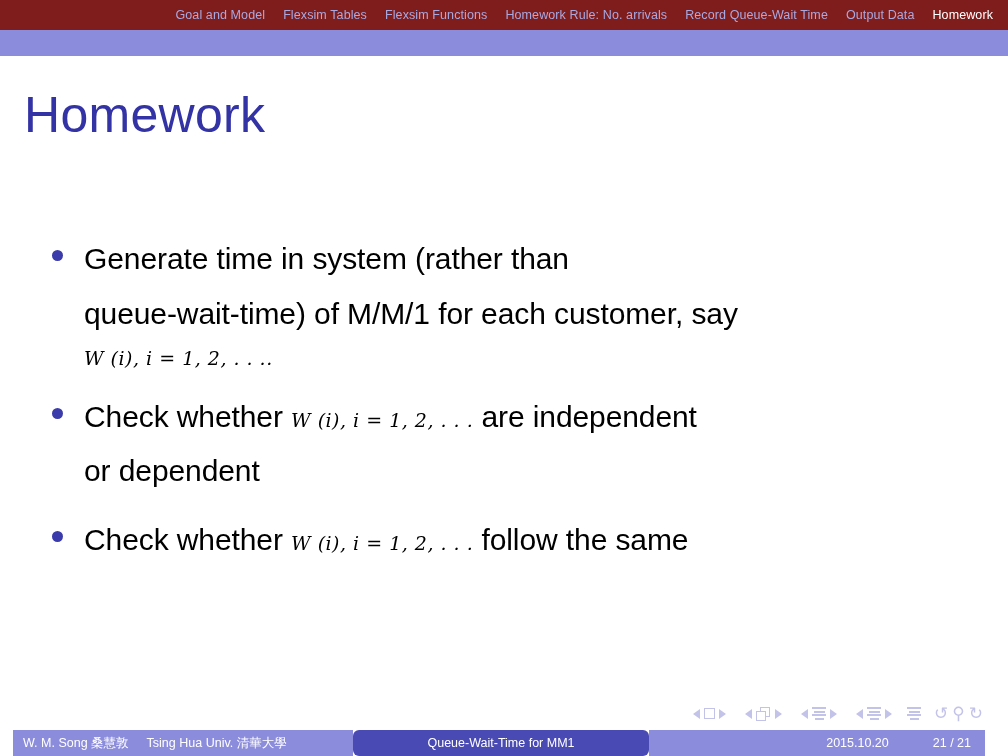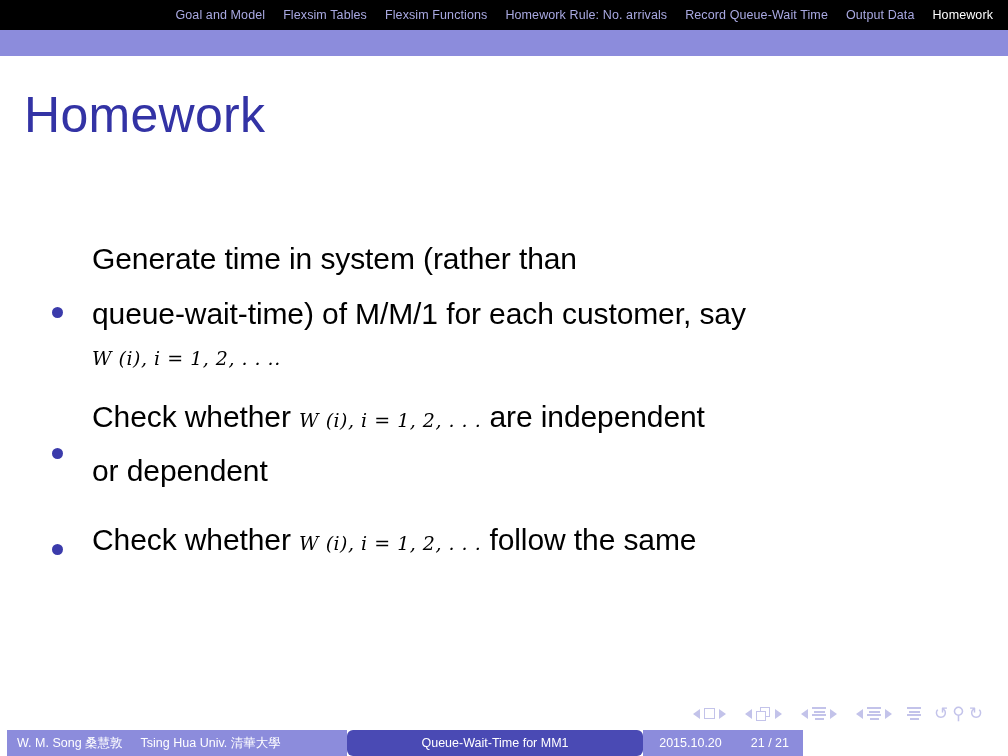--- a/index.html
+++ b/index.html
@@ -14,21 +14,21 @@
     overflow: hidden;
     position: relative;
   }
 
   
   #headbar {
     position: absolute;
     top: 0; left: 0;
     width: 1008px;
     height: 30px;
-    background: #000000;
+    background: #7f1d1d;
     display: flex;
     align-items: center;
     justify-content: flex-end;
     box-sizing: border-box;
     padding-right: 6px;
   }
   .navitem {
     color: #a9a9e2;
     font-size: 12.5px;
     letter-spacing: 0.1px;
@@ -61,23 +61,22 @@
 
   
   #content {
     position: absolute;
     left: 40px;
     top: 232px;
     width: 930px;
   }
   .bullet-row {
     display: flex;
-    align-items: center;
+    align-items: flex-start;
     margin-bottom: 14px;
-    gap: 8px;
   }
   .bullet-dot {
     flex: 0 0 auto;
     width: 44px;
     padding-top: 18px;
     box-sizing: border-box;
   }
   .bullet-dot i {
     display: block;
     width: 11px;
@@ -159,22 +158,22 @@
   #navsym .round {
     font-size: 17px;
     line-height: 1;
     margin: 0 2px;
     color: #c3c3ea;
   }
 
   
   #footbar {
     position: absolute;
-    left: 7px; bottom: 0;
-    width: 796px;
+    left: 13px; bottom: 0;
+    width: 972px;
     height: 26px;
     display: flex;
     align-items: stretch;
     font-size: 12.5px;
     color: #ffffff;
   }
   #foot-author {
     background: #8c8cdc;
     width: 340px;
     display: flex;
@@ -195,21 +194,21 @@
     border-radius: 6px;
   }
   #foot-meta {
     background: #8c8cdc;
     flex: 1 1 auto;
     display: flex;
     align-items: center;
     justify-content: flex-end;
     padding-right: 14px;
     box-sizing: border-box;
-    gap: 29px;
+    gap: 44px;
     white-space: nowrap;
   }
 </style>
 </head>
 <body>
 
 <div id="headbar">
   <span class="navitem">Goal and Model</span>
   <span class="navitem">Flexsim Tables</span>
   <span class="navitem">Flexsim Functions</span>

